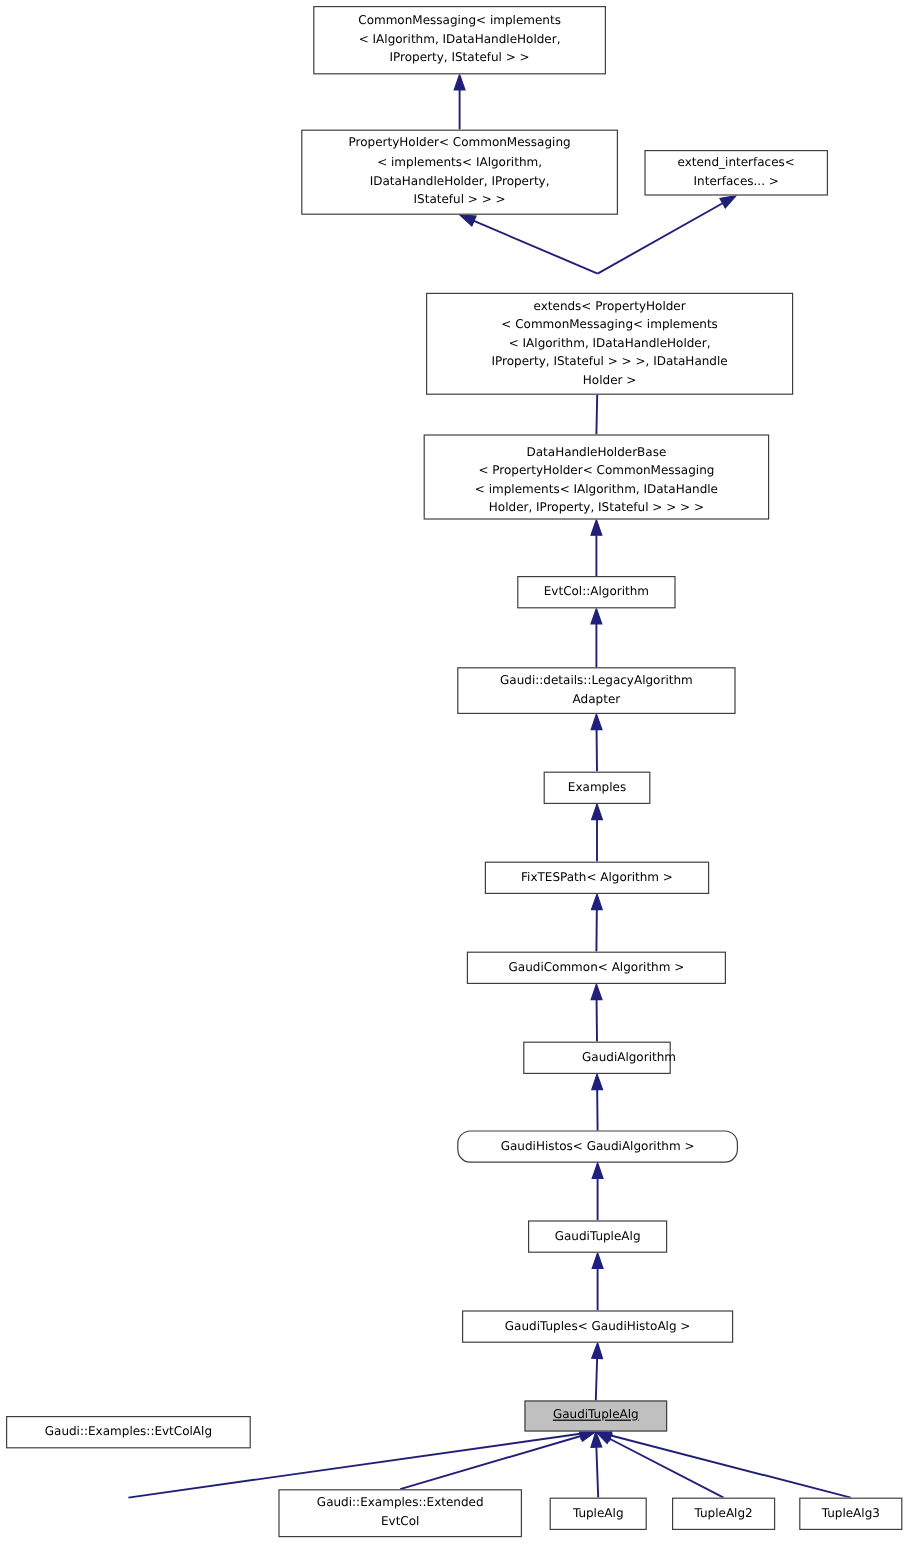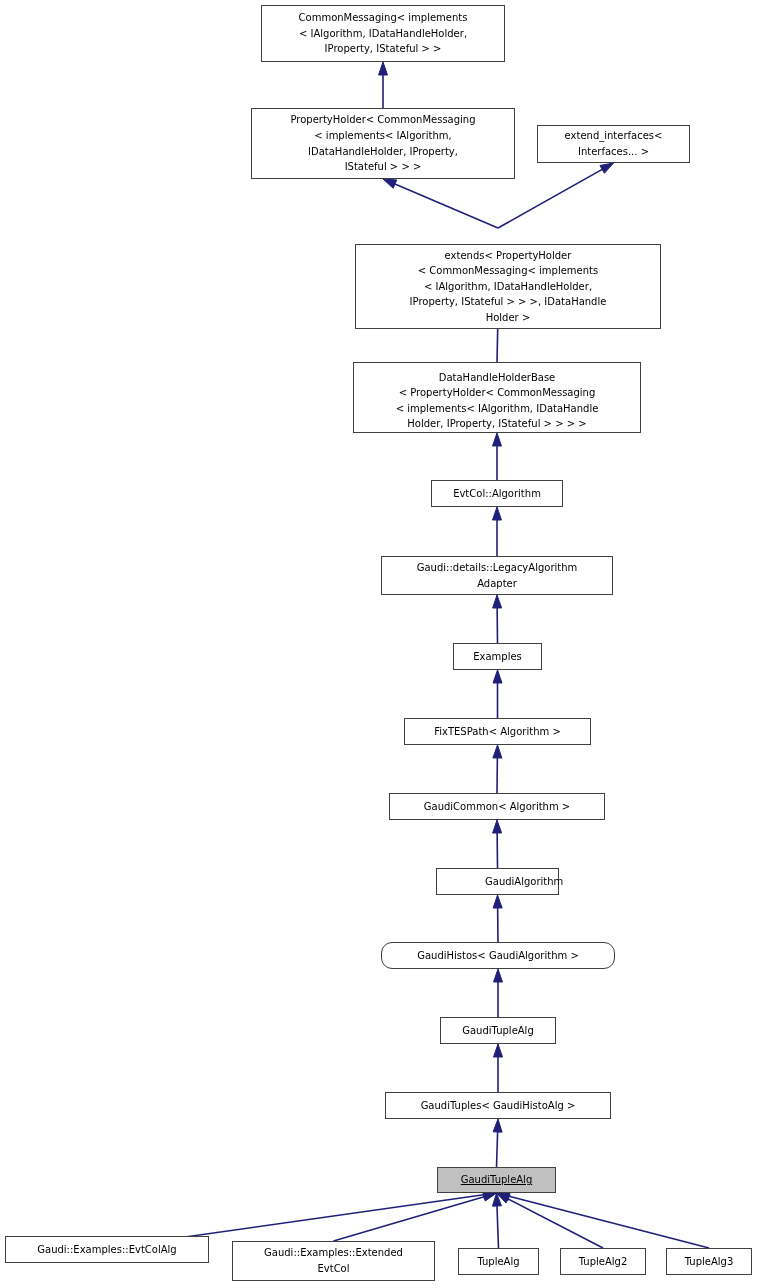--- a/index.html
+++ b/index.html
@@ -156,19 +156,19 @@
     <div class="node" style="left: 381px; top: 556px; width: 232px; height: 39px;"><span class="label">Gaudi::details::LegacyAlgorithm
 Adapter</span></div>
     <div class="node" style="left: 453px; top: 643px; width: 89px; height: 27px;"><span class="label">Examples</span></div>
     <div class="node" style="left: 404px; top: 718px; width: 187px; height: 27px;"><span class="label">FixTESPath&lt; Algorithm &gt;</span></div>
     <div class="node" style="left: 389px; top: 793px; width: 216px; height: 27px;"><span class="label">GaudiCommon&lt; Algorithm &gt;</span></div>
     <div class="node" style="left: 436px; top: 868px; width: 123px; height: 27px; padding-left: 44px;"><span class="label">GaudiAlgorithm</span></div>
     <div class="node" style="left: 381px; top: 942px; width: 234px; height: 27px; border-radius: 11px;"><span class="label">GaudiHistos&lt; GaudiAlgorithm &gt;</span></div>
     <div class="node" style="left: 440px; top: 1017px; width: 116px; height: 27px;"><span class="label">GaudiTupleAlg</span></div>
     <div class="node" style="left: 385px; top: 1092px; width: 226px; height: 27px;"><span class="label">GaudiTuples&lt; GaudiHistoAlg &gt;</span></div>
     <div class="node current" style="left: 437px; top: 1167px; width: 119px; height: 26px;"><span class="label">GaudiTupleAlg</span></div>
-    <div class="node" style="left: 5px; top: 1236px; width: 204px; height: 27px;"><span class="label">Gaudi::Examples::EvtColAlg</span></div>
+    <div class="node" style="left: 5px; top: 1180px; width: 204px; height: 27px;"><span class="label">Gaudi::Examples::EvtColAlg</span></div>
     <div class="node" style="left: 232px; top: 1241px; width: 203px; height: 40px;"><span class="label">Gaudi::Examples::Extended
 EvtCol</span></div>
     <div class="node" style="left: 458px; top: 1248px; width: 81px; height: 27px;"><span class="label">TupleAlg</span></div>
     <div class="node" style="left: 560px; top: 1248px; width: 86px; height: 27px;"><span class="label">TupleAlg2</span></div>
     <div class="node" style="left: 666px; top: 1248px; width: 86px; height: 27px;"><span class="label">TupleAlg3</span></div>
   </div>
 
 </body></html>

